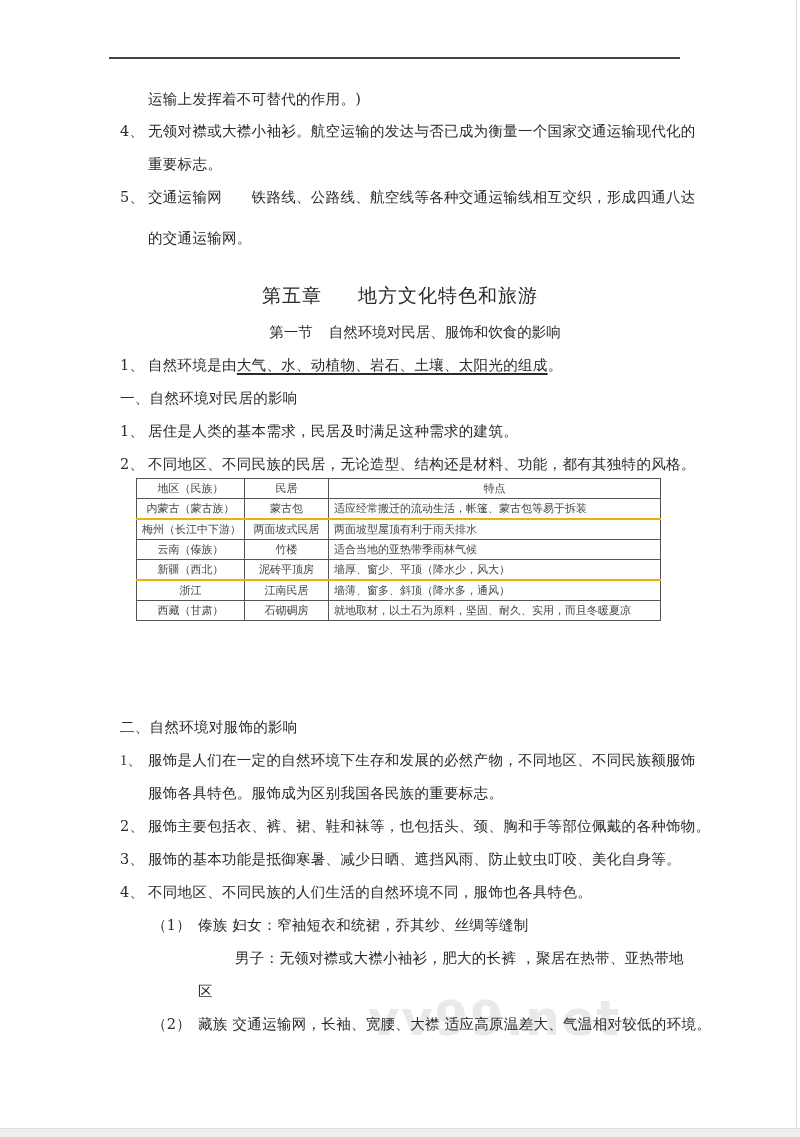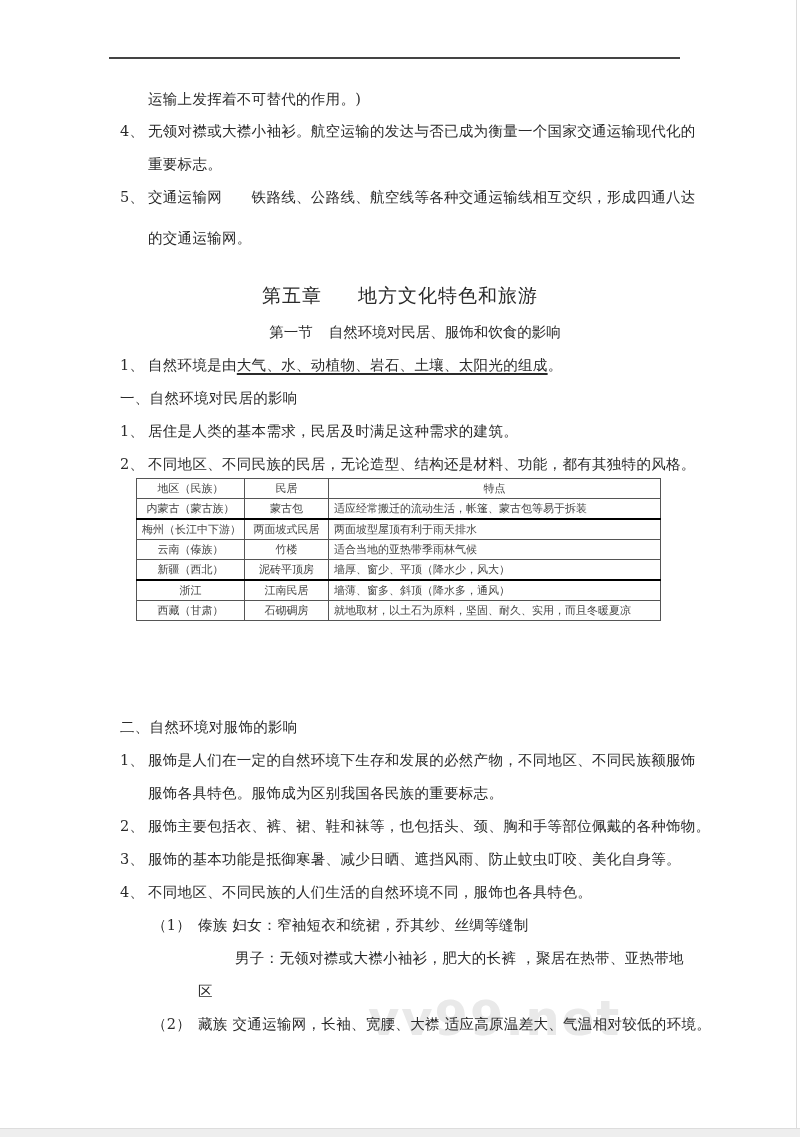--- a/index.html
+++ b/index.html
@@ -20,21 +20,21 @@
   .section .gap { display: inline-block; width: 16px; }
 
   table.dwelling {
     position: absolute; left: 136px; top: 478px; width: 525px;
     border-collapse: collapse; font-family: "DejaVu Sans", "Liberation Sans", sans-serif;
     font-size: 11px; color: #444; table-layout: fixed;
   }
   table.dwelling td { border: 1px solid #555; padding: 0 5px; height: 19px; line-height: 19px; white-space: nowrap; overflow: hidden; }
   table.dwelling td.c { text-align: center; }
   table.dwelling tr.tall td { height: 42px; line-height: 20px; vertical-align: top; }
-  table.dwelling tr.thick td { border-top: 2px solid #000000; }
+  table.dwelling tr.thick td { border-top: 2px solid #eab308; }
   .watermark {
     position: absolute; left: 368px; top: 990px; font-family: "DejaVu Sans", sans-serif;
     font-weight: bold; font-size: 48px; color: #e9e9e9; letter-spacing: 2px; z-index: 0;
   }
   .fg { z-index: 1; }
 </style>
 </head>
 <body>
 
 <div class="page-edge-right"></div>
@@ -115,21 +115,21 @@
   <tr>
     <td class="c">西藏（甘肃）</td>
     <td class="c">石砌碉房</td>
     <td>就地取材，以土石为原料，坚固、耐久、实用，而且冬暖夏凉</td>
   </tr>
 </tbody>
   </table>
 
 <div class="line fg" style="top:718px;left:120px;">二、自然环境对服饰的影响</div>
 
-<div class="line fg" style="top:751px;left:120px;">
+<div class="line fg" style="top:751px;left:120px;font-family:Liberation Serif, serif;">
   <span class="num">1、</span><span>服饰是人们在一定的自然环境下生存和发展的必然产物，不同地区、不同民族额服饰</span>
 </div>
 <div class="line fg" style="top:784px;left:148px;">服饰各具特色。服饰成为区别我国各民族的重要标志。</div>
 
 <div class="line fg" style="top:817px;left:120px;">
   <span class="num">2、</span><span>服饰主要包括衣、裤、裙、鞋和袜等，也包括头、颈、胸和手等部位佩戴的各种饰物。</span>
 </div>
 <div class="line fg" style="top:850px;left:120px;">
   <span class="num">3、</span><span>服饰的基本功能是抵御寒暑、减少日晒、遮挡风雨、防止蚊虫叮咬、美化自身等。</span>
 </div>

